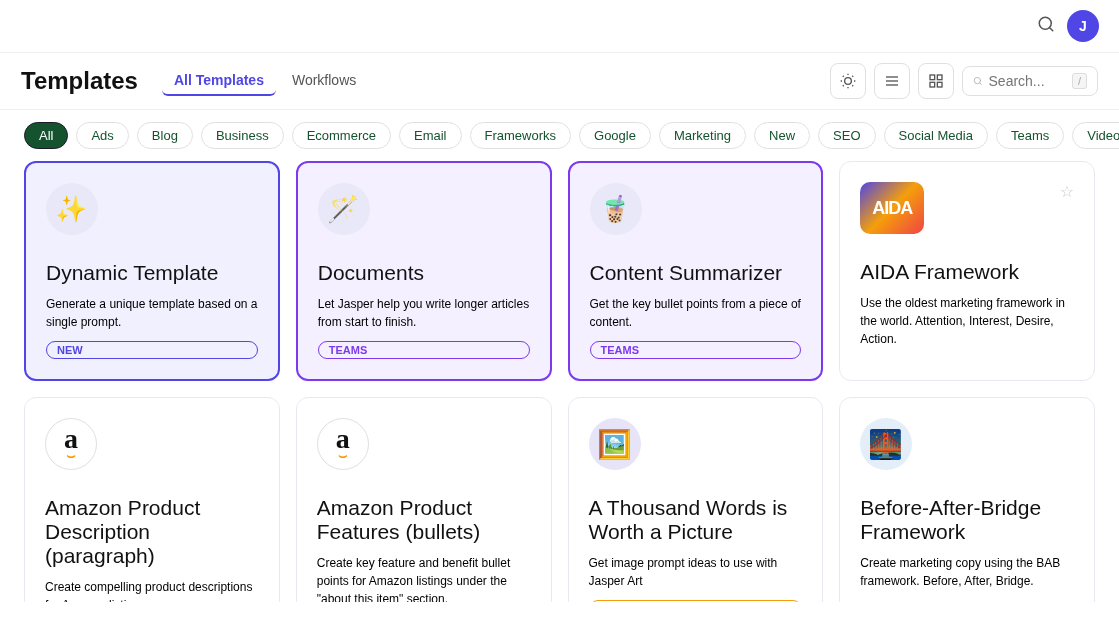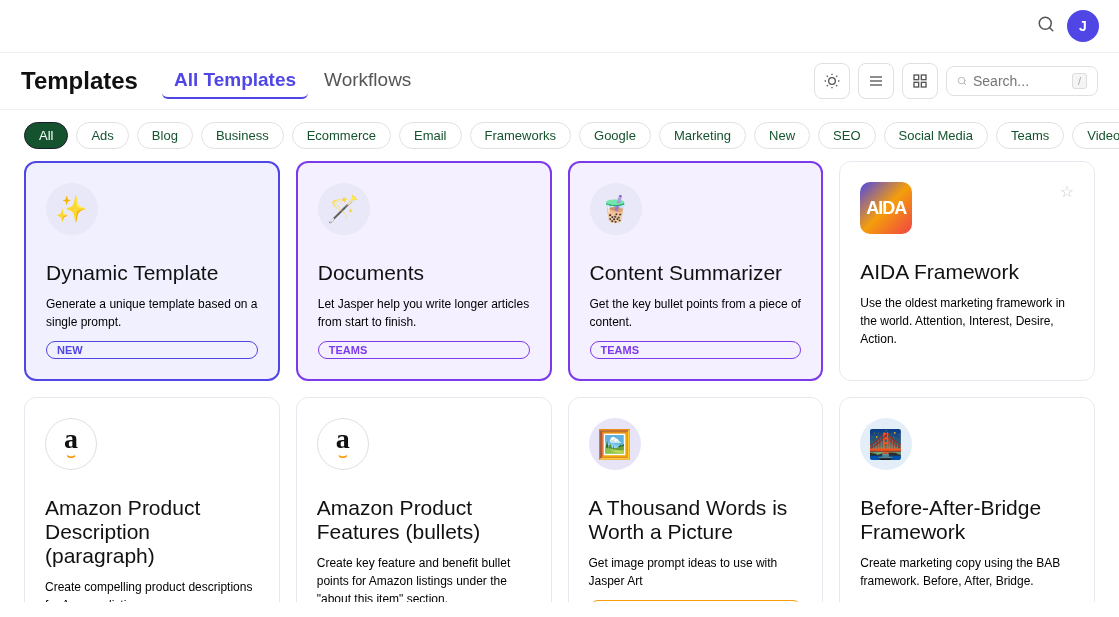--- a/index.html
+++ b/index.html
@@ -26,38 +26,38 @@
     .header {
       display: flex;
       align-items: center;
       padding: 10px 21px;
       border-bottom: 1px solid #f0f0f0;
       gap: 24px;
     }
     .page-title { font-size: 24px; font-weight: 700; color: #111; flex-shrink: 0; }
     .nav-tabs { display: flex; gap: 4px; flex: 1; }
     .nav-tab {
-      padding: 6px 12px; font-size: 19px; font-weight: 500;
+      padding: 6px 12px; font-size: 14px; font-weight: 500;
       color: #555; cursor: pointer; border-radius: 6px;
       text-decoration: none;
       text-align: right;
     }
     .nav-tab.active { color: #4f46e5; font-weight: 600; border-bottom: 2px solid #4f46e5; }
     .header-actions { display: flex; align-items: center; gap: 8px; margin-left: auto; }
     .icon-btn {
       width: 36px; height: 36px; border-radius: 8px;
       border: 1px solid #e0e0e0; background: #fff;
       display: flex; align-items: center; justify-content: center;
       cursor: pointer; color: #555; font-size: 16px;
     }
     .search-box {
       display: flex; align-items: center;
       border: 1px solid #e0e0e0; border-radius: 8px;
       padding: 6px 10px; gap: 6px; background: #fff;
-      width: 152px;
+      width: 136px;
     }
     .search-box input {
       border: none; outline: none; font-size: 14px; color: #888; width: 100%;
     }
     .search-shortcut {
       font-size: 11px; color: #aaa; background: #f5f5f5;
       padding: 1px 5px; border-radius: 3px; border: 1px solid #ddd;
     }
 
     
@@ -118,21 +118,21 @@
     .amazon-a {
       font-size: 32px; font-weight: 900; color: #111; font-family: serif;
       display: flex; flex-direction: column; align-items: center; line-height: 1;
     }
     .amazon-smile { color: #f90; font-size: 14px; margin-top: -4px; }
 
     
     .aida-badge {
       background: linear-gradient(135deg, #4f46e5 0%, #f59e0b 50%, #ef4444 100%);
       color: white; font-weight: 800; font-size: 18px;
-      width: 52px; height: 52px; border-radius: 10px;
+      width: 64px; height: 52px; border-radius: 10px;
       display: flex; align-items: center; justify-content: center;
       letter-spacing: -1px;
     }
   </style>
 </head>
 <body>
 
 <div class="top-bar">
   <span class="top-search-icon">
     <svg width="18" height="18" viewBox="0 0 24 24" fill="none" stroke="#555" stroke-width="2" stroke-linecap="round" stroke-linejoin="round">

